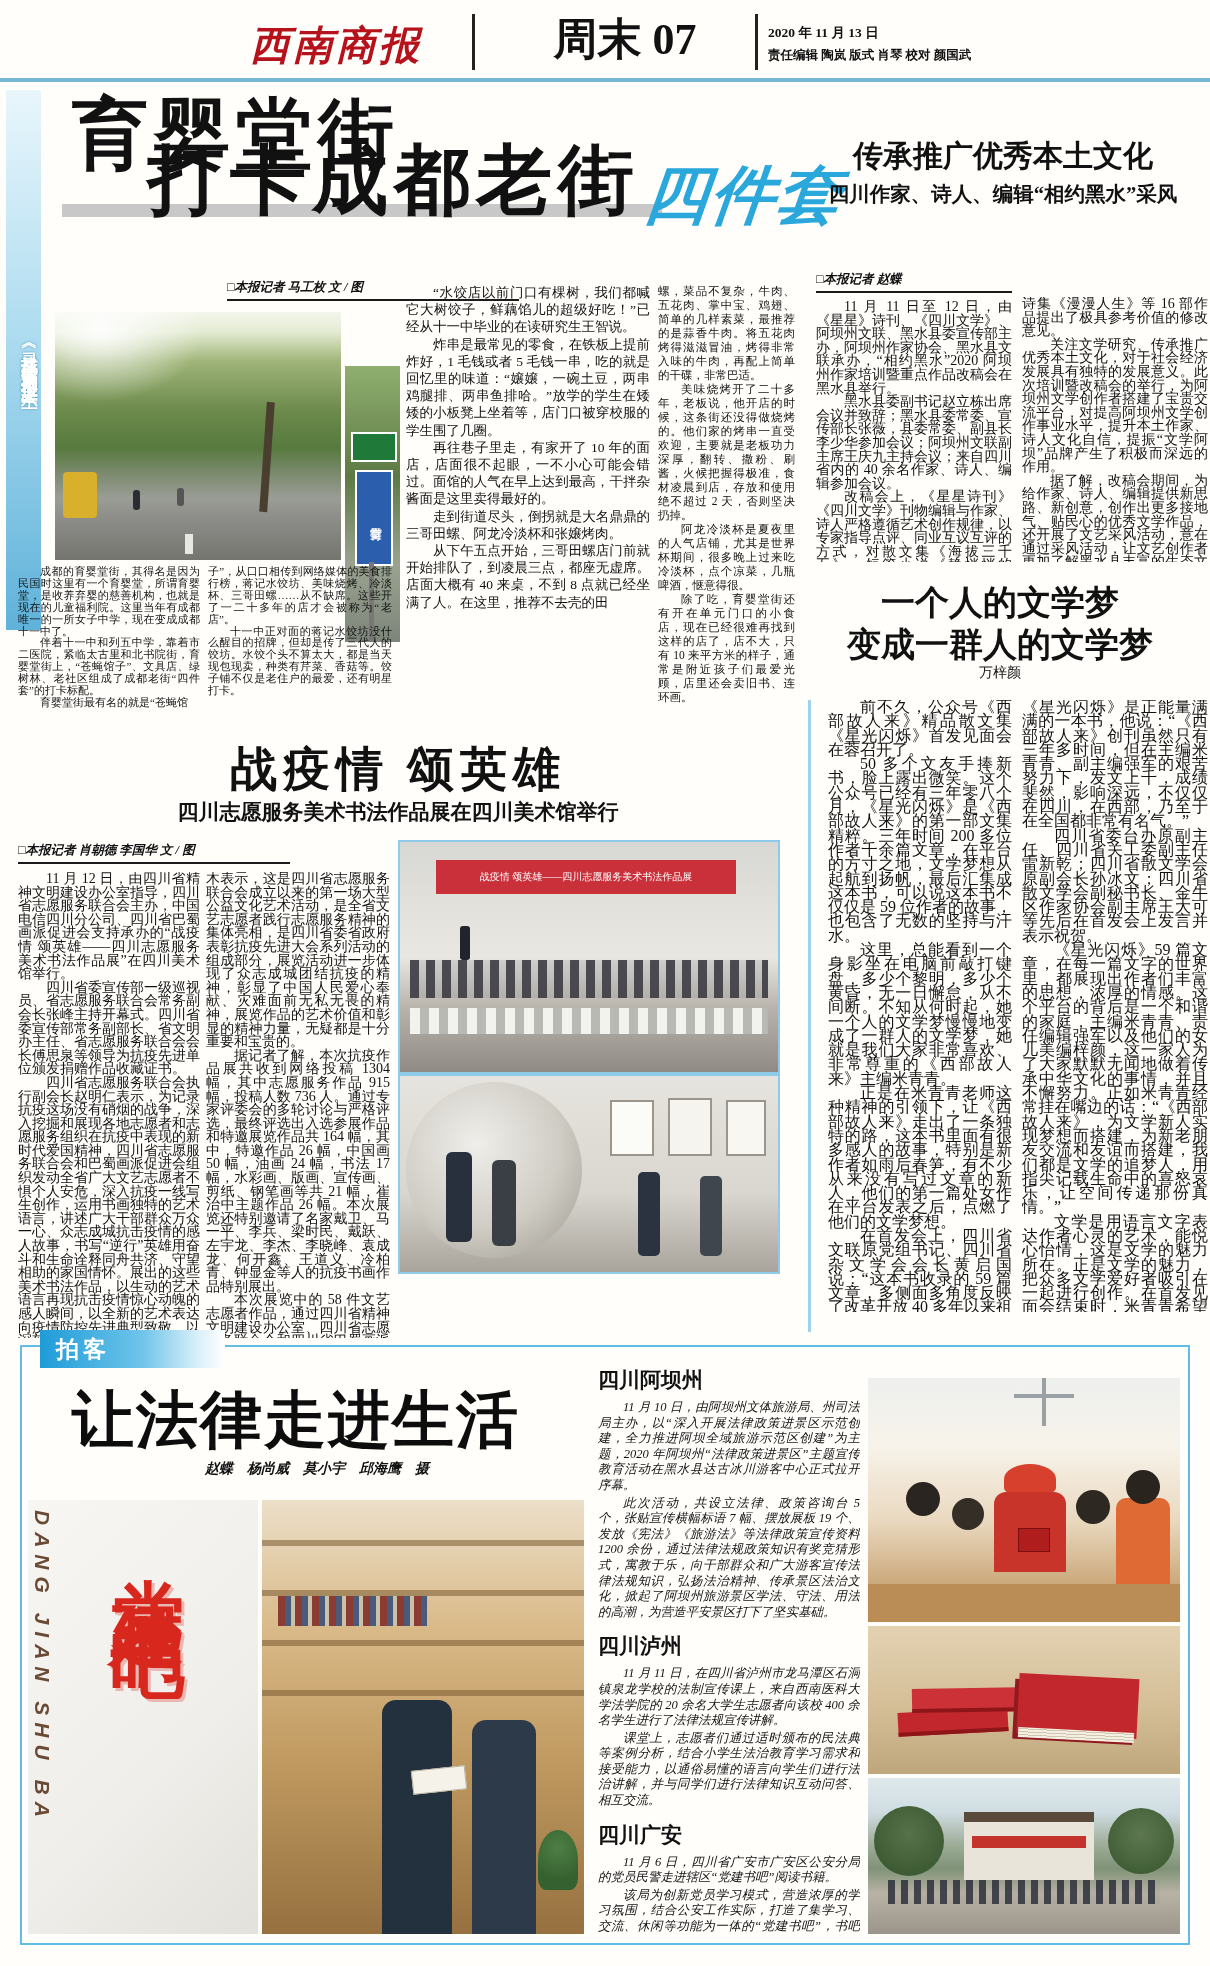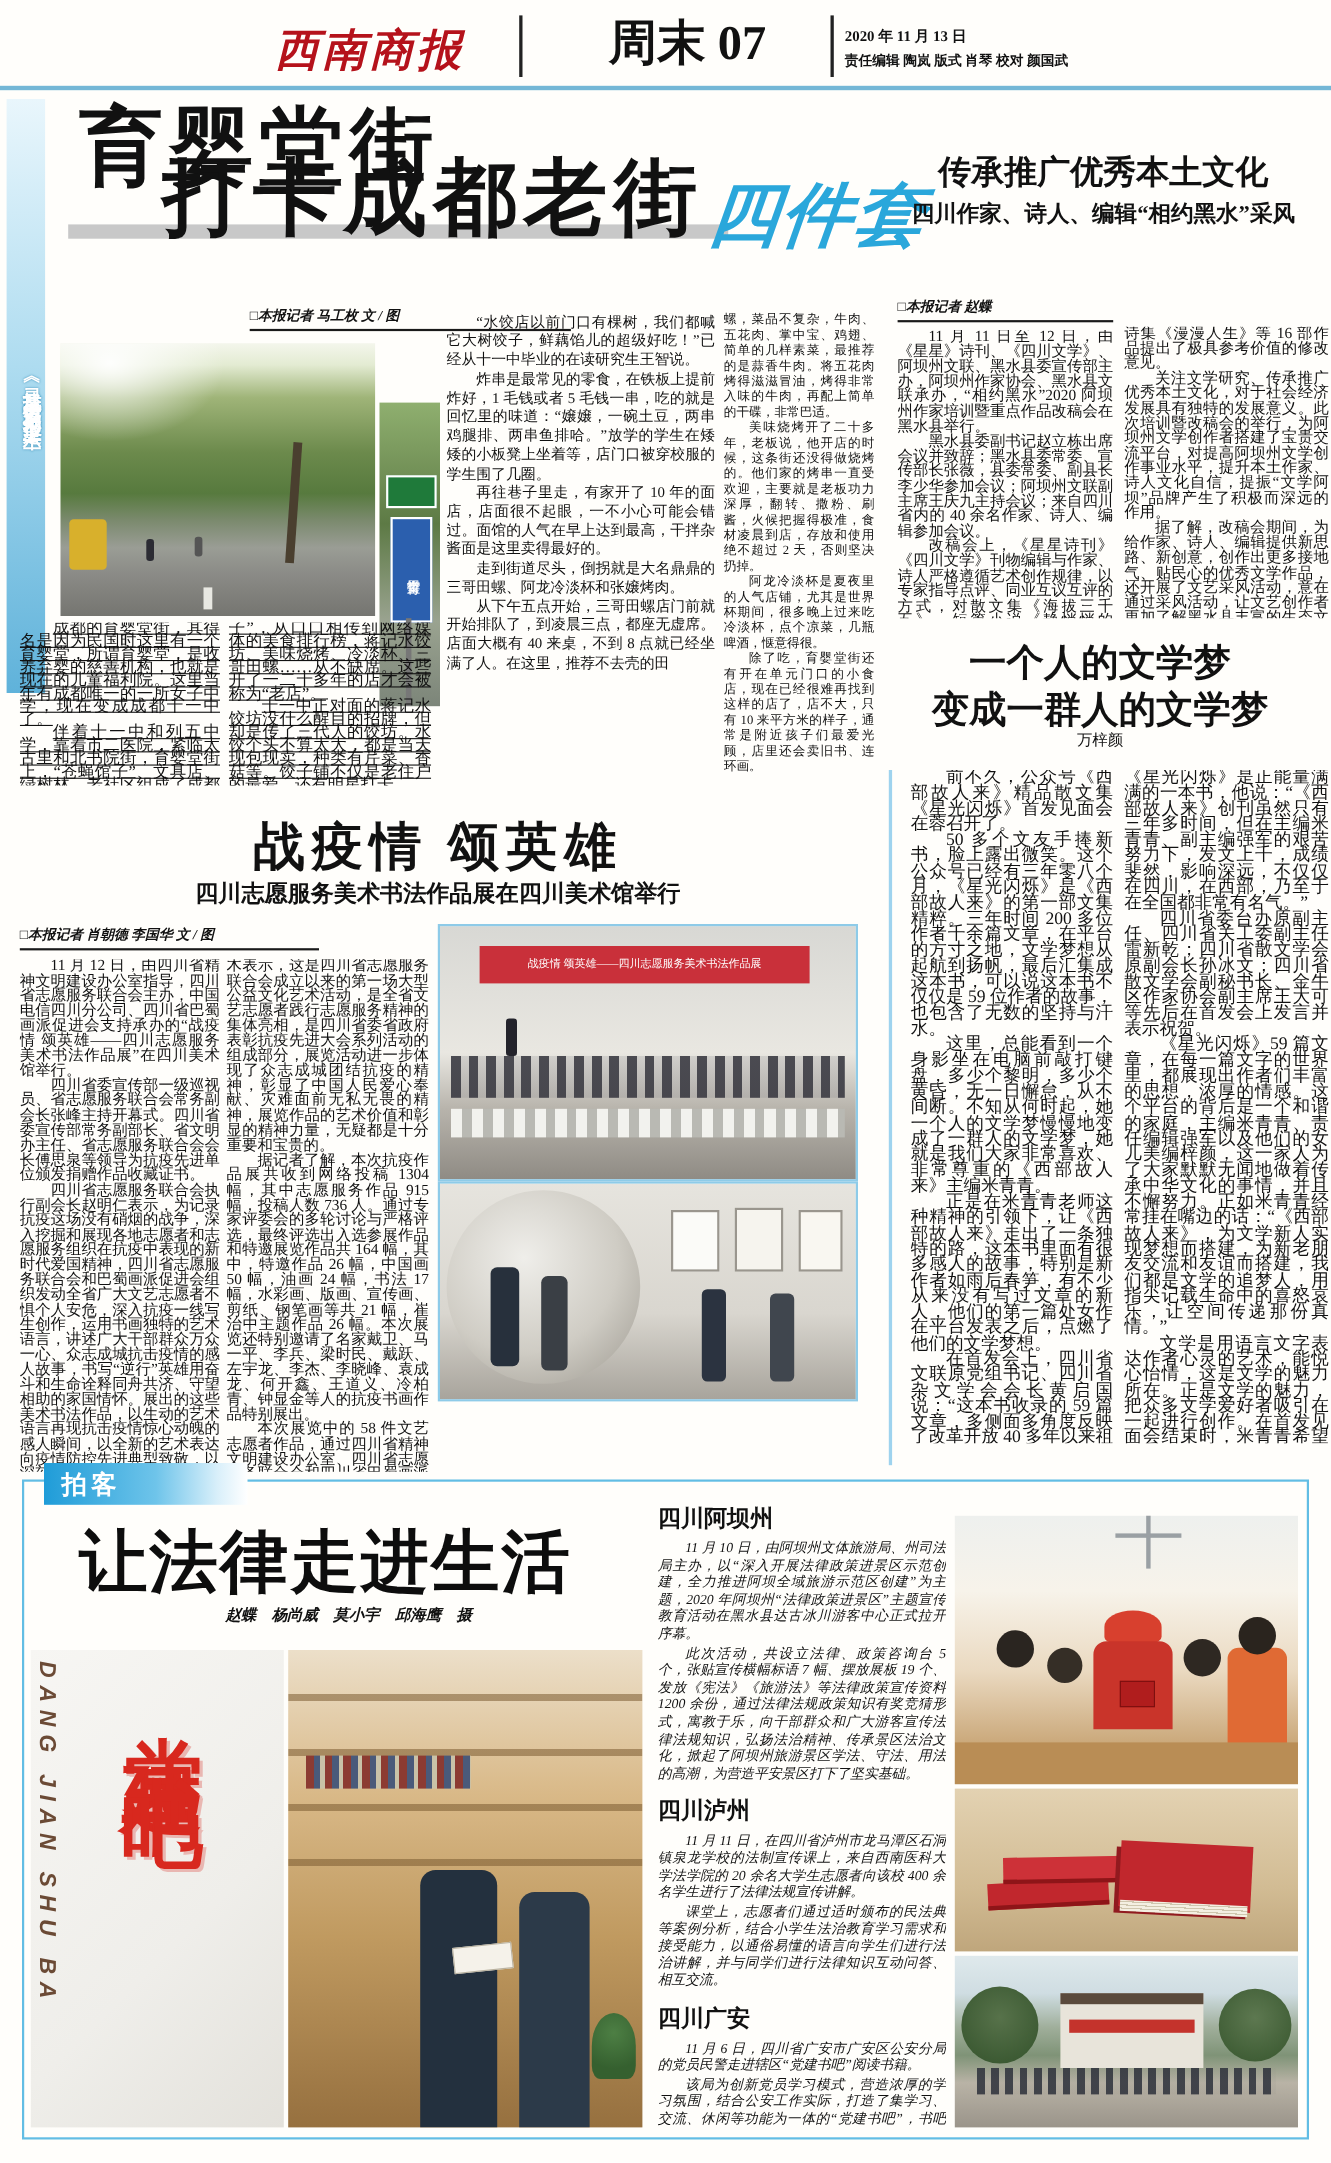--- a/index.html
+++ b/index.html
@@ -7,21 +7,21 @@
         font-family:"Liberation Serif","DejaVu Serif",serif;color:#111;}
   .abs{position:absolute;}
   .serif{font-family:"Liberation Serif","DejaVu Serif",serif;}
   .sans{font-family:"Liberation Sans","DejaVu Sans",sans-serif;}
   .center{text-align:center;}
   .bold{font-weight:bold;}
   
   .coltext{overflow:hidden;text-align:justify;}
   .coltext p{margin:0;text-indent:2em;}
   .coltext p.cont{text-indent:0;}
-  .fs-small{font-size:15px;line-height:11.9px;text-decoration:underline;}
+  .fs-small{font-size:11px;line-height:11.9px;}
   .fs-mid{font-size:14px;line-height:13.6px;}
   .fs-body{font-size:16px;line-height:14.3px;}
   .fs-colC{font-size:13.5px;line-height:17.2px;}
   .fs-colD{font-size:11.5px;line-height:14px;}
   .byline{font-style:italic;font-weight:bold;font-size:12.5px;border-bottom:2px solid #1a1a1a;padding-bottom:3px;}
   
   .photo{position:absolute;overflow:hidden;}
   .blueframe{border:2px solid #8ecbe8;}
   .ph-el{position:absolute;}
   

